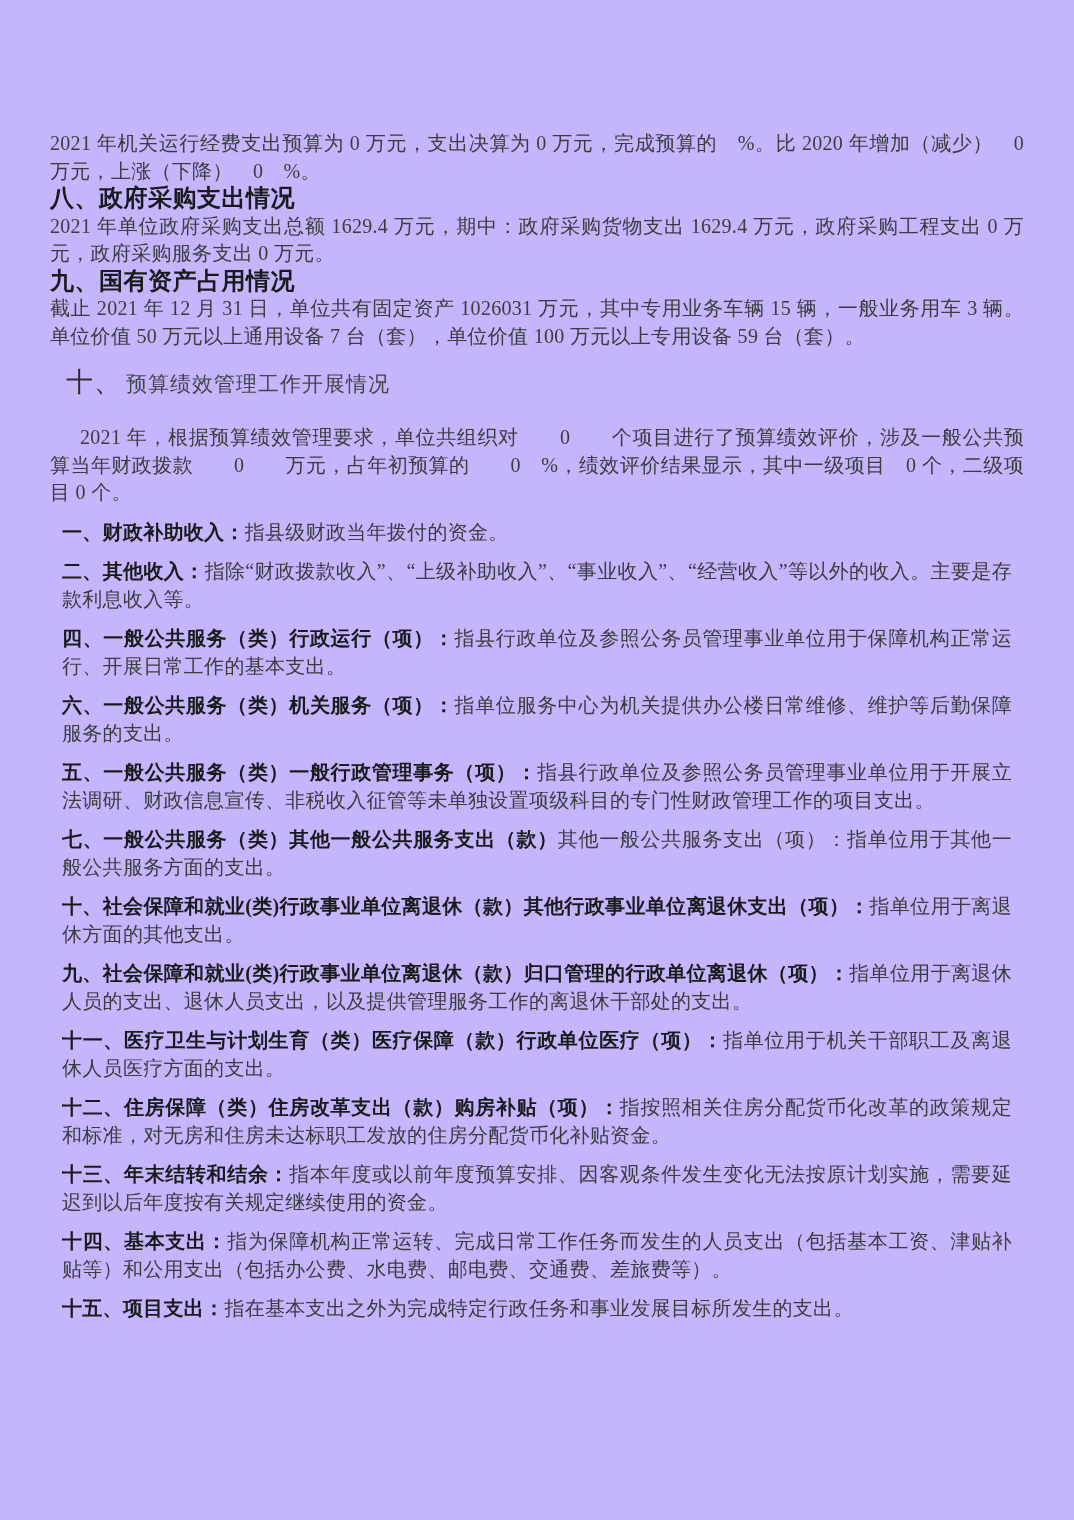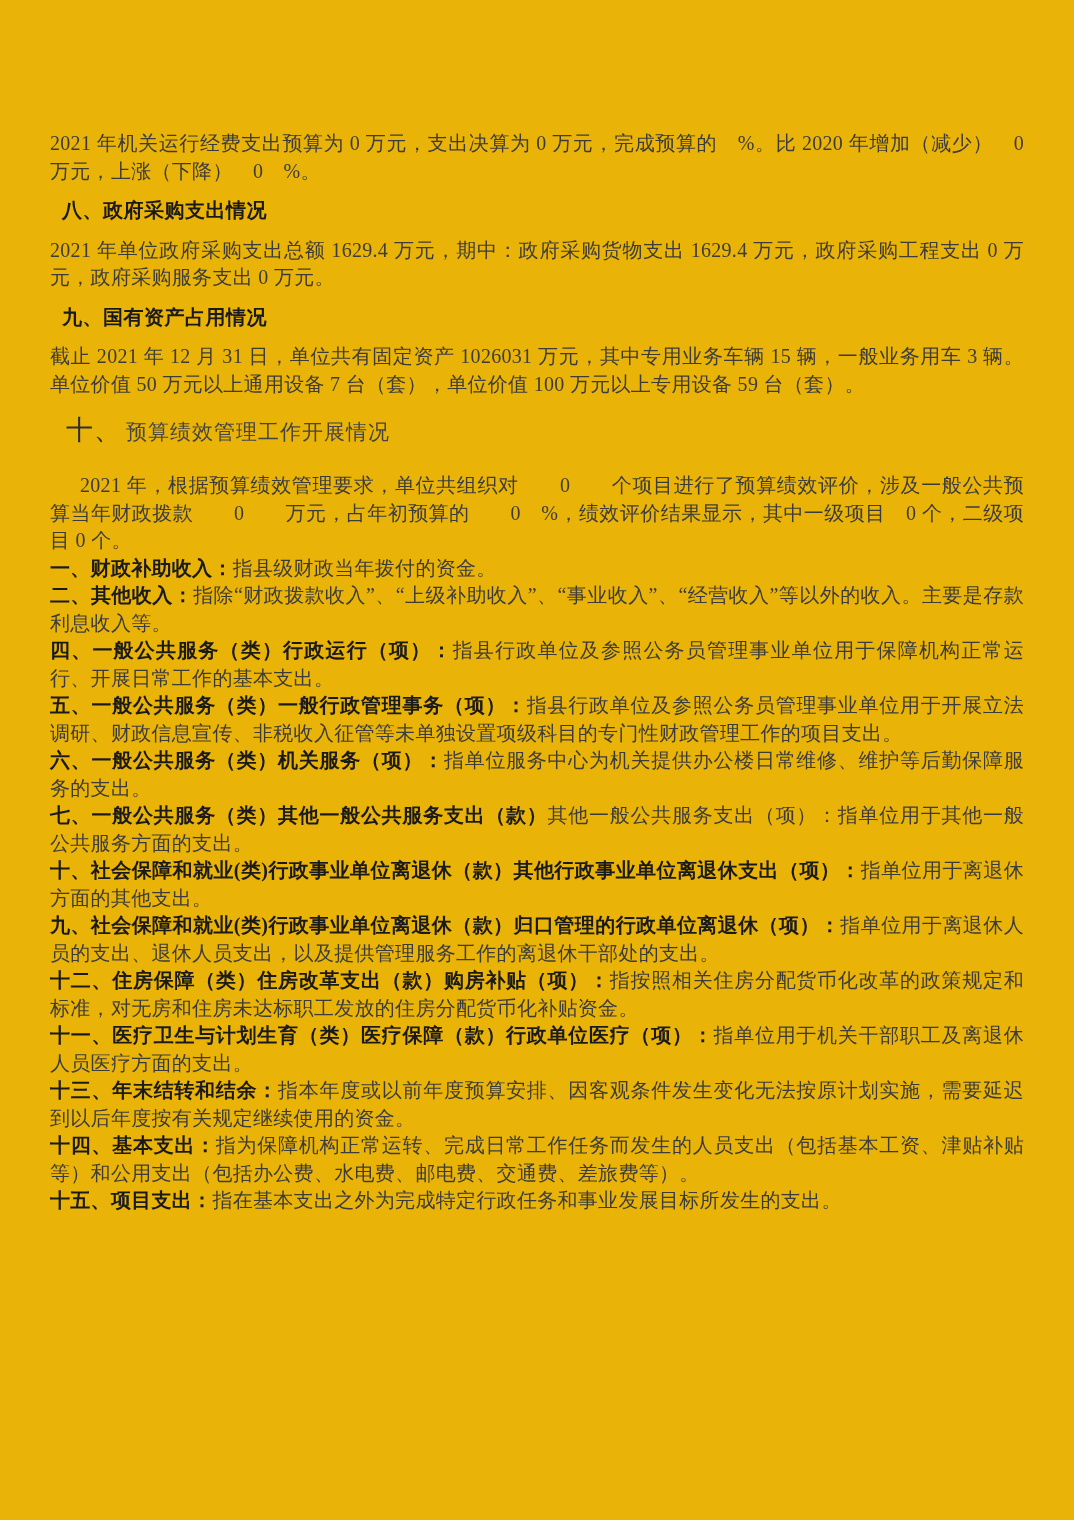--- a/index.html
+++ b/index.html
@@ -11,34 +11,34 @@
     width: 1074px;
     height: 1520px;
     overflow: hidden;
     font-family: "Liberation Serif", "DejaVu Serif", serif;
   }
   .page {
     box-sizing: border-box;
     width: 1074px;
     height: 1520px;
     padding: 130px 50px 16px 50px;
-    background: #eab308;
+    background: #c4b5fd;
     font-family: Liberation Serif, serif;
   }
   .para {
     margin: 0;
     font-size: 20px;
     line-height: 27.5px;
     color: #3c3c3c;
     text-align: justify;
     letter-spacing: 0.3px;
   }
   .bold-heading {
-    margin: 12px;
-    font-size: 20px;
+    margin: 0;
+    font-size: 24px;
     line-height: 27.5px;
     font-weight: 700;
     color: #1a1a1a;
     letter-spacing: 0.5px;
   }
   .lead {
     font-weight: 700;
     color: #1a1a1a;
   }
   .section10-heading {
@@ -55,21 +55,21 @@
     margin-right: 4px;
   }
   .indent-para {
     text-indent: 30px;
     margin-top: 16px;
   }
   .glossary-title {
     margin-top: 86px;
   }
   .g-item {
-    margin: 0;
+    margin: 12px;
   }
 </style>
 </head>
 <body>
 
 <div class="page">
 
   <p class="para">2021 年机关运行经费支出预算为 0 万元，支出决算为 0 万元，完成预算的　%。比 2020 年增加（减少）　0　万元，上涨（下降）　0　%。</p>
 
   <p class="bold-heading">八、政府采购支出情况</p>
@@ -86,34 +86,34 @@
 
 
   <div id="glossary-list">
   <p class="para g-item"><span class="lead">一、财政补助收入：</span><span>指县级财政当年拨付的资金。</span></p>
 
   <p class="para g-item"><span class="lead">二、其他收入：</span><span>指除“财政拨款收入”、“上级补助收入”、“事业收入”、“经营收入”等以外的收入。主要是存款利息收入等。</span></p>
 
 
   <p class="para g-item"><span class="lead">四、一般公共服务（类）行政运行（项）：</span><span>指县行政单位及参照公务员管理事业单位用于保障机构正常运行、开展日常工作的基本支出。</span></p>
 
+  <p class="para g-item"><span class="lead">六、一般公共服务（类）机关服务（项）：</span><span>指单位服务中心为机关提供办公楼日常维修、维护等后勤保障服务的支出。</span></p>
+
   <p class="para g-item"><span class="lead">五、一般公共服务（类）一般行政管理事务（项）：</span><span>指县行政单位及参照公务员管理事业单位用于开展立法调研、财政信息宣传、非税收入征管等未单独设置项级科目的专门性财政管理工作的项目支出。</span></p>
-
-  <p class="para g-item"><span class="lead">六、一般公共服务（类）机关服务（项）：</span><span>指单位服务中心为机关提供办公楼日常维修、维护等后勤保障服务的支出。</span></p>
 
   <p class="para g-item"><span class="lead">七、一般公共服务（类）其他一般公共服务支出（款）</span><span>其他一般公共服务支出（项）：指单位用于其他一般公共服务方面的支出。</span></p>
 
 
   <p class="para g-item"><span class="lead">十、社会保障和就业(类)行政事业单位离退休（款）其他行政事业单位离退休支出（项）：</span><span>指单位用于离退休方面的其他支出。</span></p>
 
   <p class="para g-item"><span class="lead">九、社会保障和就业(类)行政事业单位离退休（款）归口管理的行政单位离退休（项）：</span><span>指单位用于离退休人员的支出、退休人员支出，以及提供管理服务工作的离退休干部处的支出。</span></p>
 
+  <p class="para g-item"><span class="lead">十一、医疗卫生与计划生育（类）医疗保障（款）行政单位医疗（项）：</span><span>指单位用于机关干部职工及离退休人员医疗方面的支出。</span></p>
+
   <p class="para g-item"><span class="lead">十二、住房保障（类）住房改革支出（款）购房补贴（项）：</span><span>指按照相关住房分配货币化改革的政策规定和标准，对无房和住房未达标职工发放的住房分配货币化补贴资金。</span></p>
-
-  <p class="para g-item"><span class="lead">十一、医疗卫生与计划生育（类）医疗保障（款）行政单位医疗（项）：</span><span>指单位用于机关干部职工及离退休人员医疗方面的支出。</span></p>
 
   <p class="para g-item"><span class="lead">十三、年末结转和结余：</span><span>指本年度或以前年度预算安排、因客观条件发生变化无法按原计划实施，需要延迟到以后年度按有关规定继续使用的资金。</span></p>
 
   <p class="para g-item"><span class="lead">十四、基本支出：</span><span>指为保障机构正常运转、完成日常工作任务而发生的人员支出（包括基本工资、津贴补贴等）和公用支出（包括办公费、水电费、邮电费、交通费、差旅费等）。</span></p>
 
   <p class="para g-item"><span class="lead">十五、项目支出：</span><span>指在基本支出之外为完成特定行政任务和事业发展目标所发生的支出。</span></p>
 </div>
 
 </div>
 

